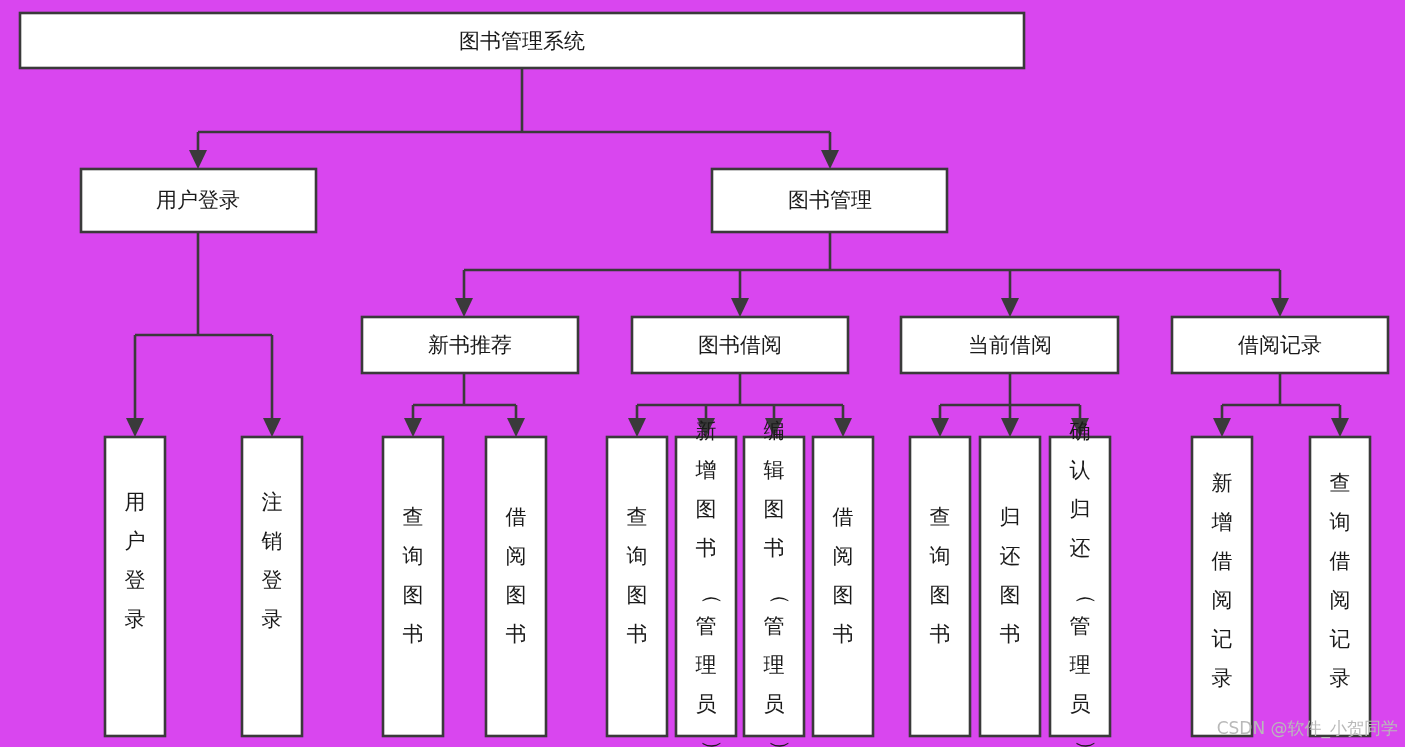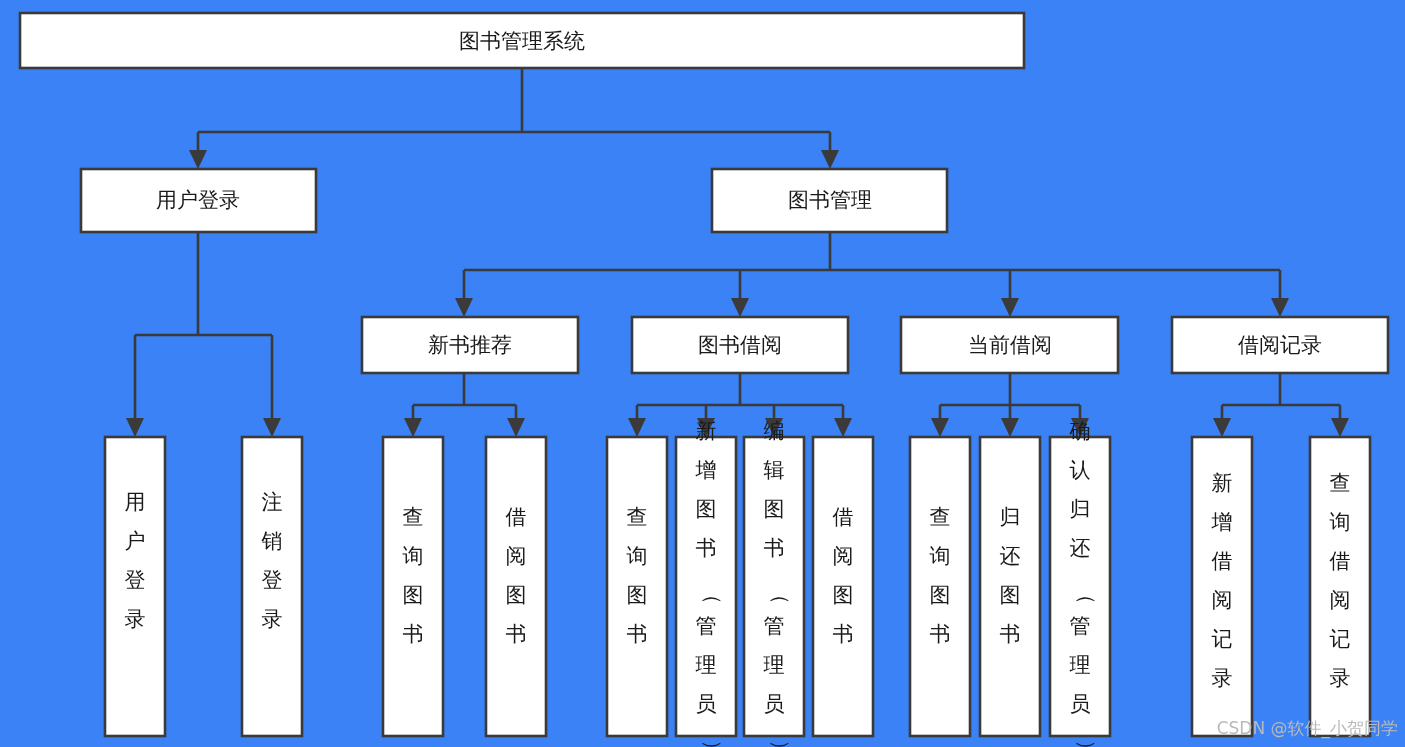--- a/index.html
+++ b/index.html
@@ -8,21 +8,21 @@
     padding: 0;
     background: #ffffff;
   }
   body {
     font-family: "DejaVu Sans", "Liberation Sans", sans-serif;
   }
   #diagram-root {
     position: relative;
     width: 1405px;
     height: 747px;
-    background: #3b82f6;
+    background: #d946ef;
     overflow: hidden;
   }
   svg#flowchart {
     position: absolute;
     left: 0;
     top: 0;
     width: 1405px;
     height: 747px;
     display: block;
   }

